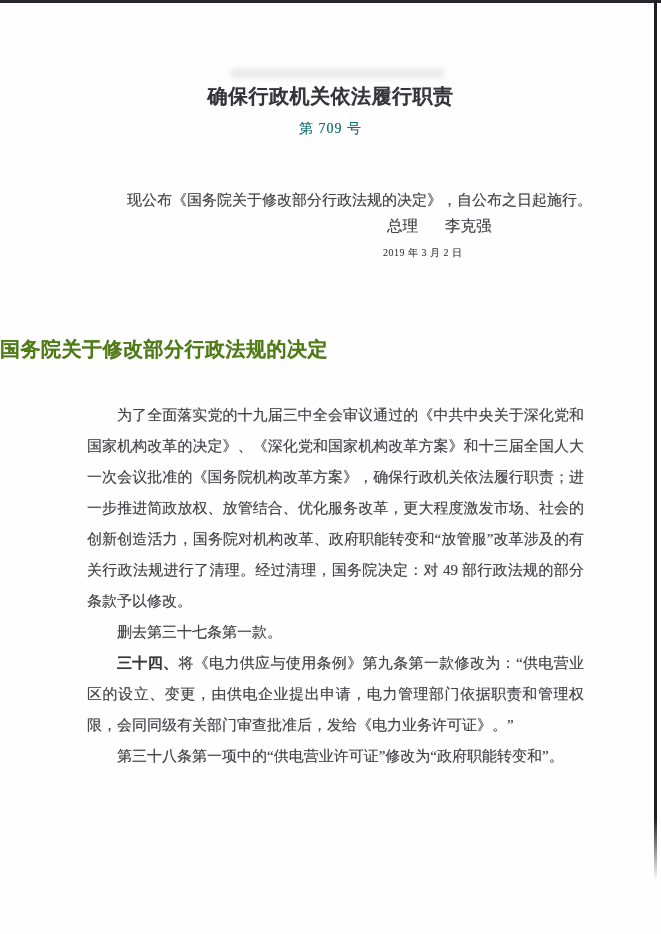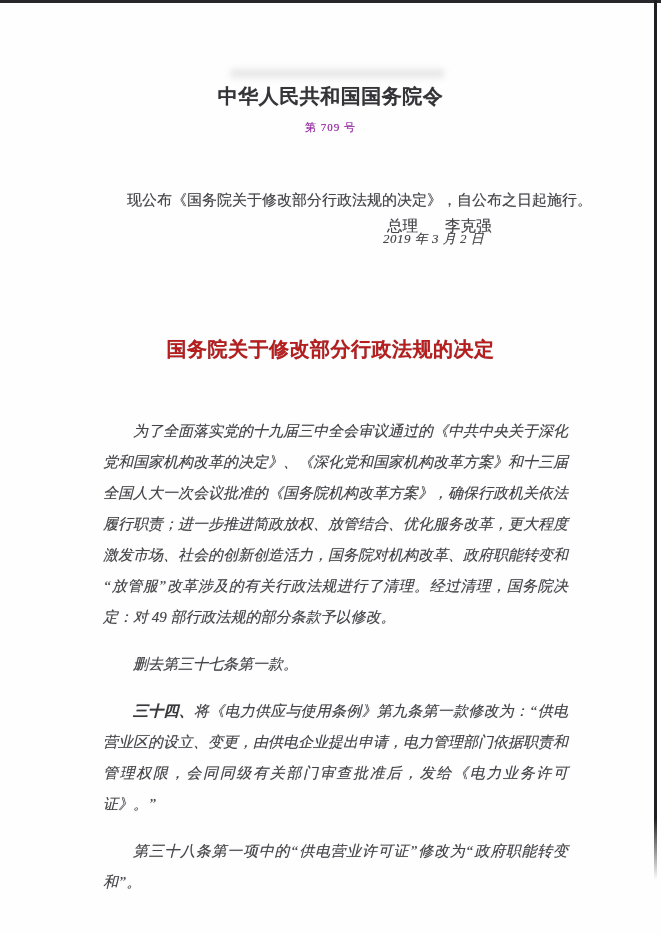--- a/index.html
+++ b/index.html
@@ -52,23 +52,23 @@
     line-height: 24px;
     font-weight: bold;
     letter-spacing: 0.5px;
     color: #333338;
   }
   .decree-number {
     position: absolute;
     top: 120px; left: 0;
     width: 100%;
     text-align: center;
-    font-size: 11px;
+    font-size: 14px;
     letter-spacing: 1px;
-    color: #a21caf;
+    color: #0f766e;
   }
   .announcement {
     position: absolute;
     top: 183px; left: 87px;
     width: 497px;
     margin: 8px;
     font-size: 15px;
     line-height: 18px;
     text-indent: 2em;
     text-align: right;
@@ -77,68 +77,65 @@
     position: absolute;
     top: 216px; left: 387px;
     font-size: 15.5px;
   }
   .sig-gap {
     display: inline-block;
     width: 27px;
   }
   .date-line {
     position: absolute;
-    top: 230px; left: 383px;
-    font-size: 13px;
+    top: 246px; left: 383px;
+    font-size: 10px;
     letter-spacing: 0.5px;
-    font-style: italic;
   }
   .decision-title {
     position: absolute;
     top: 336px; left: 0;
     width: 100%;
     margin: 0;
-    text-align: center;
     font-size: 20px;
     line-height: 26px;
     font-weight: bold;
     letter-spacing: 0.5px;
-    color: #b91c1c;
+    color: #4d7c0f;
   }
   .body-text {
     position: absolute;
     top: 400px; left: 87px;
     width: 497px;
     font-size: 15px;
     line-height: 31px;
     text-align: justify;
   }
   .body-text p {
-    margin: 16px;
+    margin: 0;
     text-indent: 2em;
-    font-style: italic;
   }
   .body-text p.spaced {
     margin-top: 31px;
   }
   .bold-prefix {
     font-weight: bold;
     color: #38383c;
   }
 </style>
 </head>
 <body>
 
 <div class="page">
 
   <div class="top-edge"></div>
   <div class="right-edge"></div>
   <div class="smudge"></div>
 
-  <h1 class="decree-title">中华人民共和国国务院令</h1>
+  <h1 class="decree-title">确保行政机关依法履行职责</h1>
 
   <div class="decree-number">第 709 号</div>
 
   <p class="announcement">现公布《国务院关于修改部分行政法规的决定》，自公布之日起施行。</p>
 
   <div class="signature-line">
     <span>总理</span><span class="sig-gap"></span><span>李克强</span>
   </div>
 
   <div class="date-line">2019 年 3 月 2 日</div>

